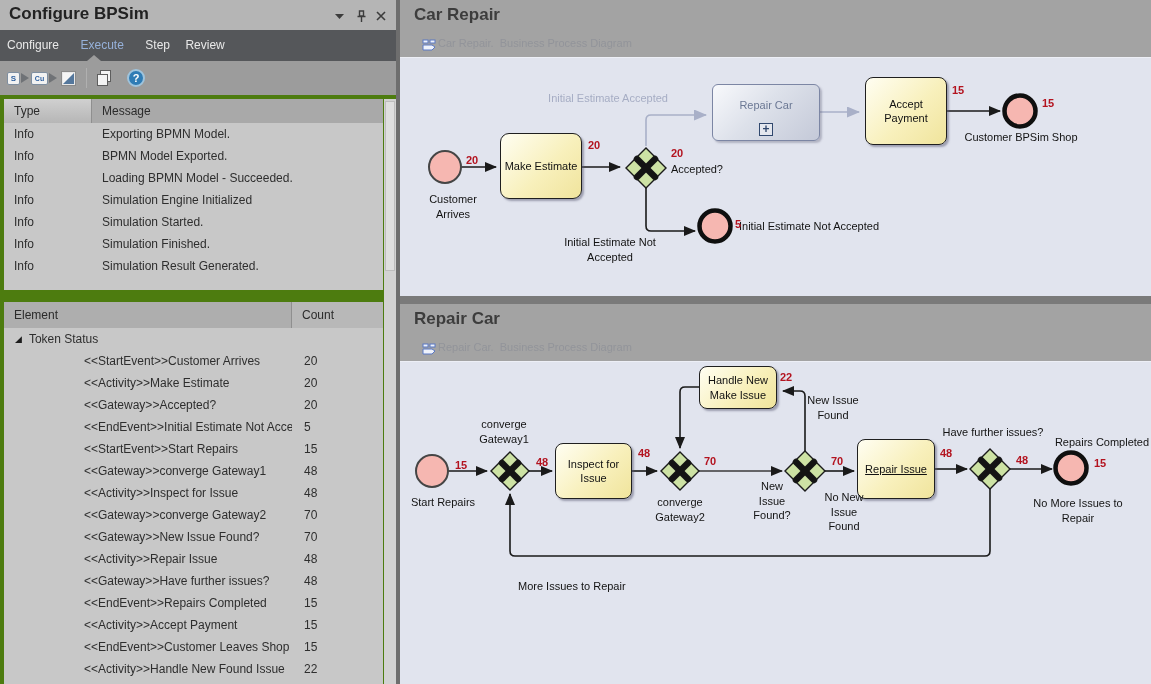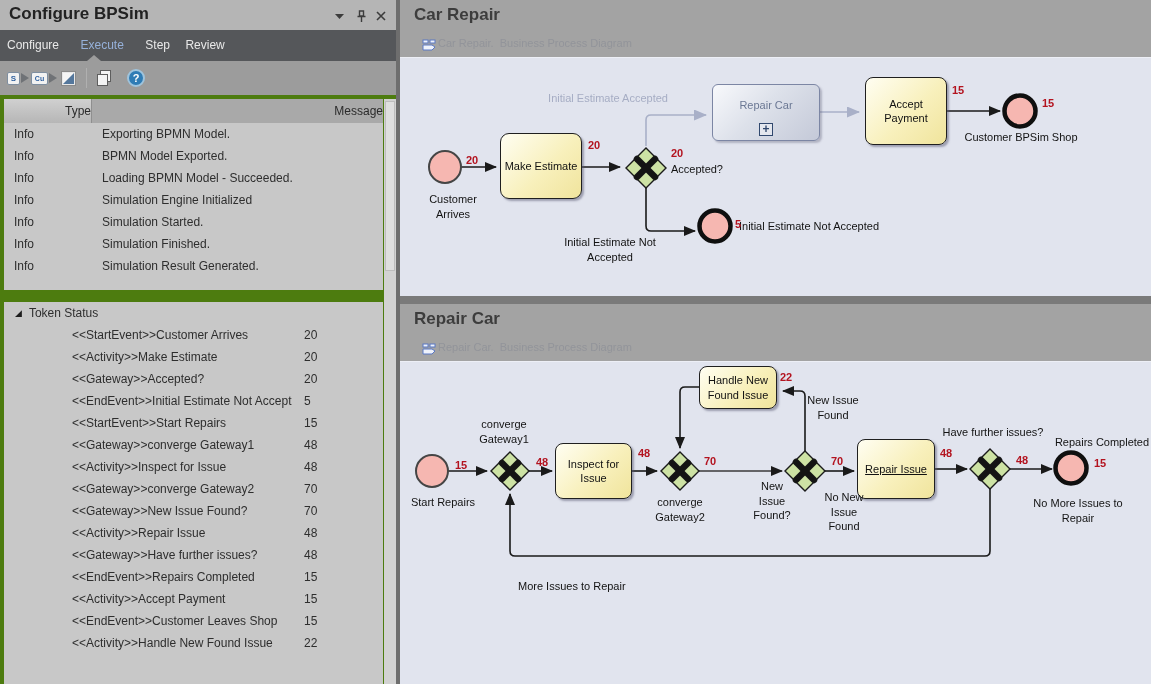--- a/index.html
+++ b/index.html
@@ -26,35 +26,35 @@
     background:linear-gradient(135deg,#f5f5f5 0 49%,#54779c 51% 100%); }
   .tsep { position:absolute; top:7px; width:1px; height:20px; background:#868686; border-right:1px solid #b0b0b0; }
   #tb-copy { width:15px; height:16px; position:relative; }
   #tb-copy .pg { position:absolute; width:11px; height:12px; background:#f4f4f4; border:1px solid #5e5e5e; }
   #tb-help { width:18px; height:18px; border-radius:50%; background:#2f7cb5; border:2px solid #9fc4dd;
     color:#fff; font-size:11px; font-weight:700; display:flex; align-items:center; justify-content:center; }
 
   .grid-table { position:absolute; background:#c8c8c8; font-size:12px; color:#2e2e2e; overflow:hidden; }
   #logtable { left:4px; top:99px; width:379px; height:191px; }
   #restable { left:4px; top:302px; width:379px; height:382px; }
-  .thead { display:grid; border-bottom:4px solid #8b5cf6;text-align:right; }
+  .thead { display:grid; border-bottom:4px solid #8b5cf6; }
   #logtable .thead { grid-template-columns:88px 1fr; height:24px; }
   #restable .thead { grid-template-columns:288px 1fr; height:26px; }
   .th { line-height:24px; padding-left:10px; color:#2b2b2b; border-right:1px solid #8f8f8f; }
   #restable .th { line-height:26px; }
   .th.light { background:linear-gradient(#d0d0d0,#b6b6b6); }
   .th.mid { background:#a9a9a9; }
   .th.el { background:#aeaeae; }
   .th.cnt { background:#b8b8b8; border-right:none; }
   .lrow { display:grid; grid-template-columns:88px 1fr; height:22px; line-height:22px; }
   .lrow > span { padding-left:10px; white-space:nowrap; overflow:hidden; }
   .grow { height:22px; line-height:22px; display:flex; align-items:center; }
   .grow .tri { font-size:9px; color:#1d1d1d; margin:0 7px 0 11px; }
   .erow { display:grid; grid-template-columns:288px 1fr; height:22px; line-height:22px; }
-  .erow .el { padding-left:68px; white-space:nowrap; overflow:hidden; }
+  .erow .el { padding-left:68px; white-space:nowrap; overflow:hidden;margin-left:12px; }
   .erow .ct { padding-left:12px; }
   #vscroll { position:absolute; left:384px; top:99px; width:12px; height:585px; background:#d2d2d2; }
   #vscroll .thumb { position:absolute; left:1px; top:2px; width:10px; height:170px; background:#dfdfdf; border:1px solid #bdbdbd; }
 
   
   #vdivider { position:absolute; left:396px; top:0; width:4px; height:684px; background:#6e6e6e; }
   .pane-header { position:absolute; left:400px; width:751px; height:57px; background:#a3a3a3; }
   .pane-header .pt { position:absolute; left:14px; top:5px; font-size:17px; font-weight:600; color:#3d3d3d; }
   .pane-header .ps { position:absolute; left:38px; top:37px; font-size:11px; color:#92949a; white-space:pre; }
   .pane-header .dicon { position:absolute; left:22px; top:37px; }
@@ -166,20 +166,24 @@
           <span>Info</span>
           <span>Simulation Finished.</span>
         </div>
       <div class="lrow">
           <span>Info</span>
           <span>Simulation Result Generated.</span>
         </div>
     </div>
 
     <div id="restable" class="grid-table">
+      <div class="thead">
+        <span class="th el">Element</span>
+        <span class="th cnt">Count</span>
+      </div>
       <div class="grow">
         <span class="tri">◢</span>
         <span>Token Status</span>
       </div>
       <div class="erow">
           <span class="el">&lt;&lt;StartEvent&gt;&gt;Customer Arrives</span>
           <span class="ct">20</span>
         </div>
       <div class="erow">
           <span class="el">&lt;&lt;Activity&gt;&gt;Make Estimate</span>
@@ -359,21 +363,21 @@
         <line x1="581" y1="98" x2="599" y2="116" stroke="#141414" stroke-width="6.5" stroke-linecap="round"></line>
         <line x1="599" y1="98" x2="581" y2="116" stroke="#141414" stroke-width="6.5" stroke-linecap="round"></line>
       </g>
       <circle cx="671" cy="106" r="15.5" fill="#f6b7b1" stroke="#0f0f0f" stroke-width="4.5"></circle>
     </svg>
 
     <div class="task" style="left:155px; top:81px; width:77px; height:56px;">Inspect for
 Issue</div>
     <div class="task" style="left:457px; top:77px; width:78px; height:60px;text-decoration:underline;">Repair Issue</div>
     <div class="task" style="left:299px; top:4px; width:78px; height:43px;">Handle New
-Found Issue</div>
+Make Issue</div>
 
     <div class="dlabel" style="left:3px; top:133px; width:80px;">Start Repairs</div>
     <div class="dlabel" style="left:65px; top:55px; width:78px;">converge
 Gateway1</div>
     <div class="dlabel" style="left:241px; top:133px; width:78px;">converge
 Gateway2</div>
     <div class="dlabel" style="left:332px; top:117px; width:80px;">New
 Issue
 Found?</div>
     <div class="dlabel" style="left:414px; top:128px; width:60px;">No New

